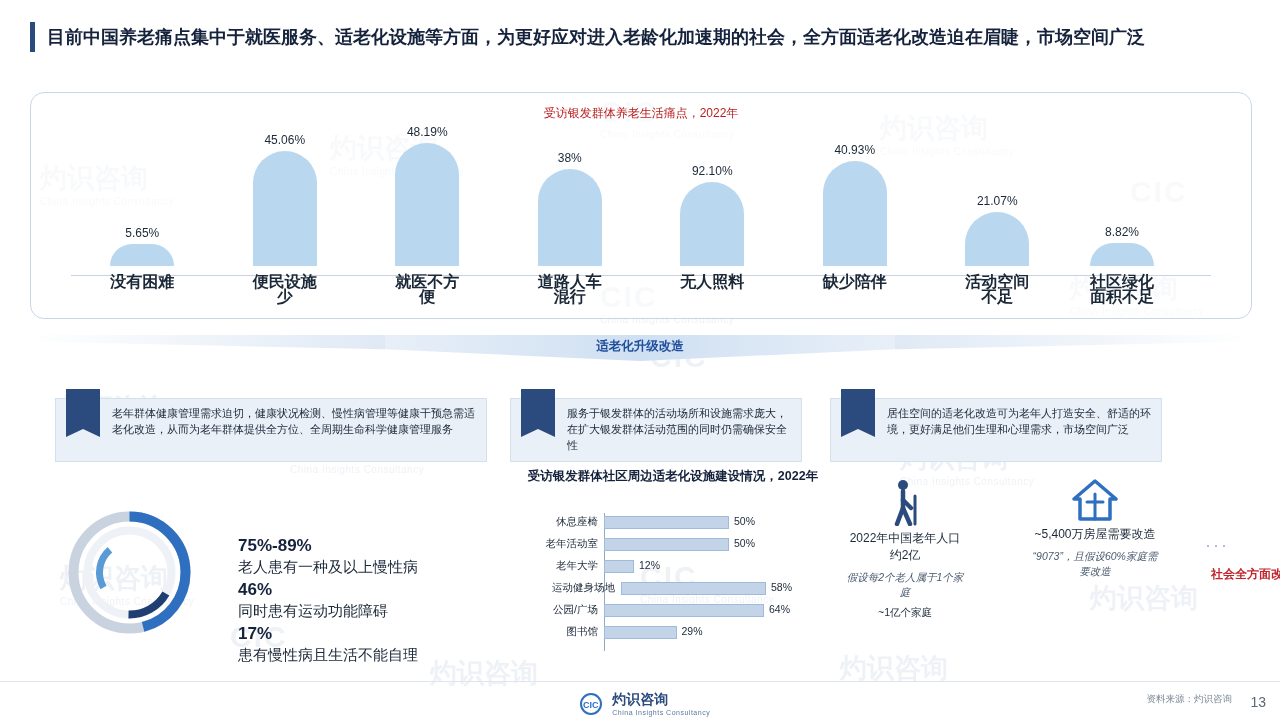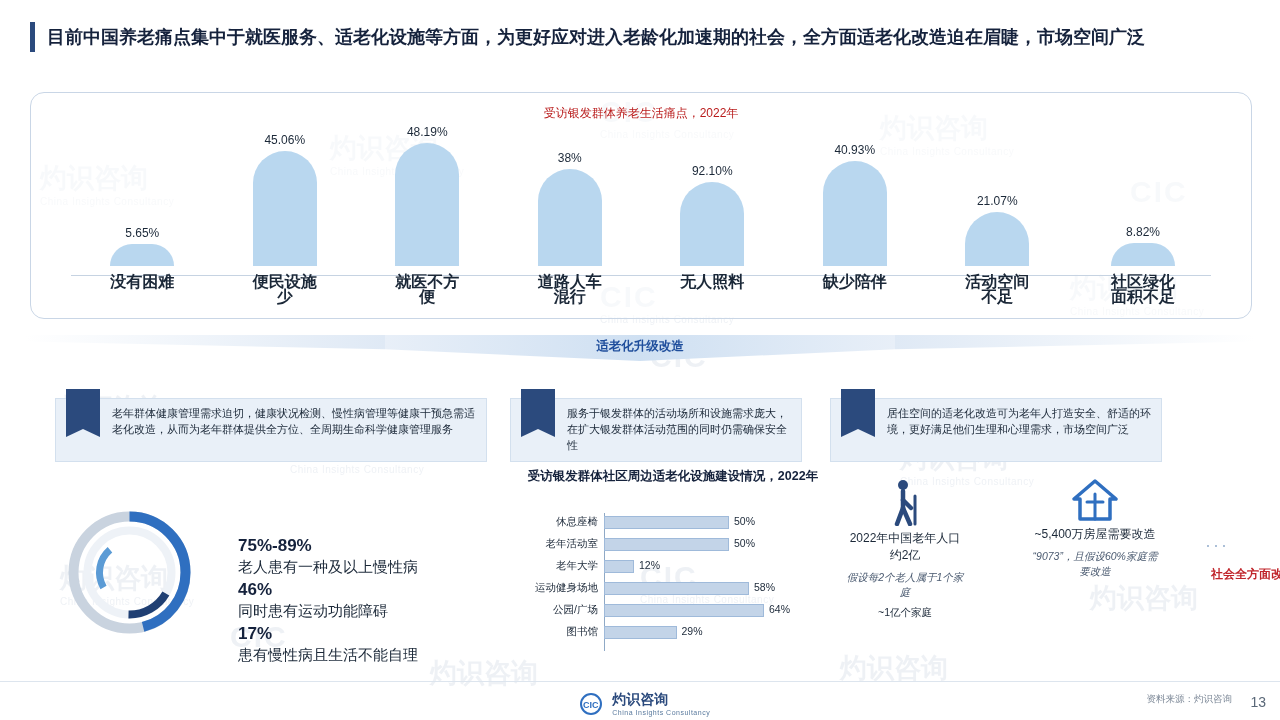--- a/index.html
+++ b/index.html
@@ -179,21 +179,21 @@
       <div class="bcol" style="left: 751.75px;">
         <div class="val">40.93%</div>
         <div class="bar" style="height:104.7808px"></div>
         <div class="lbl">缺少陪伴</div>
       </div>
       <div class="bcol" style="left: 894.25px;">
         <div class="val">21.07%</div>
         <div class="bar" style="height:53.9392px"></div>
         <div class="lbl">活动空间<br>不足</div>
       </div>
-      <div class="bcol" style="left: 1040px;">
+      <div class="bcol" style="left: 1019px;">
         <div class="val">8.82%</div>
         <div class="bar" style="height:22.5792px"></div>
         <div class="lbl">社区绿化<br>面积不足</div>
       </div>
     </div>
 </div>
 
 <div class="wing" id="wingL"></div>
 <div class="wing" id="wingR"></div>
 <div id="banner">
@@ -248,21 +248,21 @@
       <div class="hrow" style="left: 96px; top: 25px; width: 125px;">
         <div class="cat">老年活动室</div>
         <div class="hb"></div>
         <div class="hv">50%</div>
       </div>
       <div class="hrow" style="left: 96px; top: 47px; width: 30px;">
         <div class="cat">老年大学</div>
         <div class="hb"></div>
         <div class="hv">12%</div>
       </div>
-      <div class="hrow" style="left: 96px; top: 69px; width: 145px; border-radius: 6px;">
+      <div class="hrow" style="left: 113px; top: 69px; width: 145px; border-radius: 6px;">
         <div class="cat">运动健身场地</div>
         <div class="hb"></div>
         <div class="hv">58%</div>
       </div>
       <div class="hrow" style="left: 96px; top: 91px; width: 160px;">
         <div class="cat">公园/广场</div>
         <div class="hb"></div>
         <div class="hv">64%</div>
       </div>
       <div class="hrow" style="left: 96px; top: 113px; width: 72.5px;">

